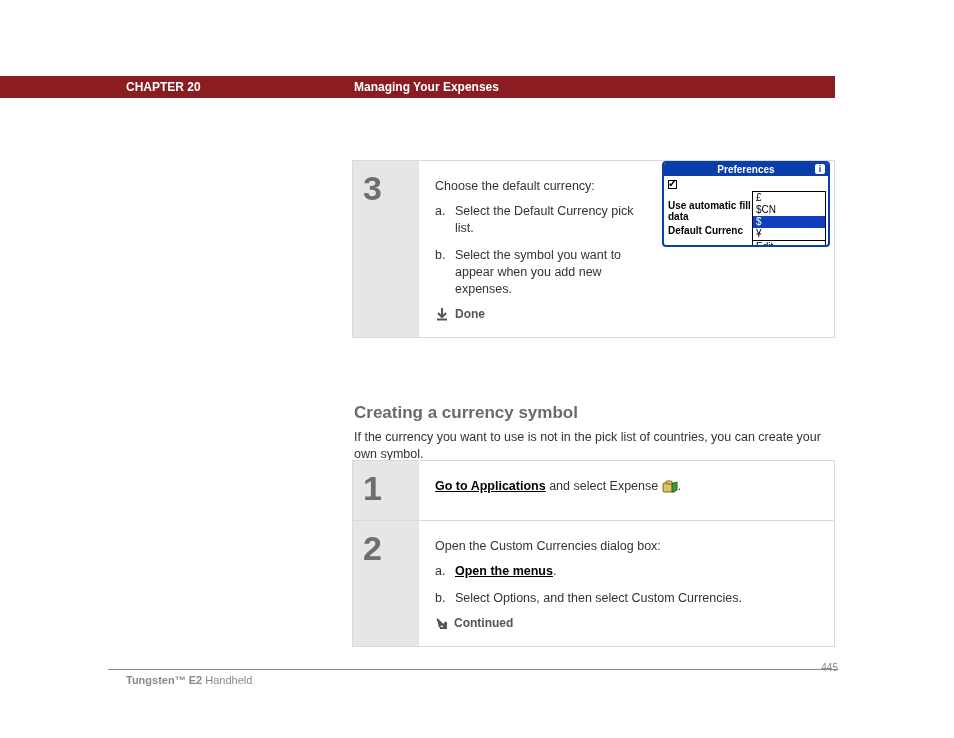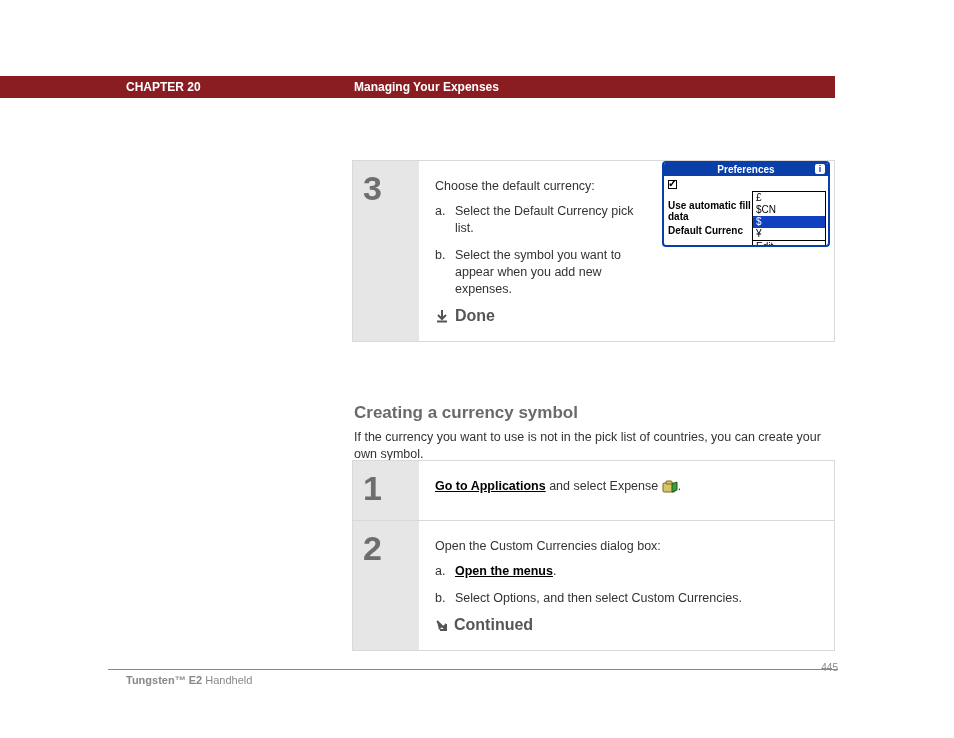--- a/index.html
+++ b/index.html
@@ -44,21 +44,21 @@
     padding: 18px 16px 16px 16px;
     font-size: 12.5px;
     color: #333;
     position: relative;
   }
   .body-cell p { margin-bottom: 10px; }
   .sub-list { list-style: none; padding-left: 0; }
   .sub-list li { margin-bottom: 10px; padding-left: 20px; text-indent: -20px; line-height: 1.35; }
   .sub-list li .lab { display: inline-block; width: 20px; text-indent: 0; }
 
-  .status-line { margin-top: 6px; color: #555; font-weight: bold; font-size: 16px; display: flex; align-items: center; gap: 6px; }
+  .status-line { margin-top: 6px; color: #555; font-weight: bold; font-size: 12px; display: flex; align-items: center; gap: 6px; }
   .status-line svg { flex: 0 0 auto; }
 
   .section-heading {
     font-size: 17px; font-weight: bold; color: #6a6a6a;
   }
   .section-intro {
     font-size: 12.5px; color: #333; margin-top: 6px; line-height: 1.35;
   }
 
   .inline-link { text-decoration: underline; font-weight: bold; color: #000000; }

